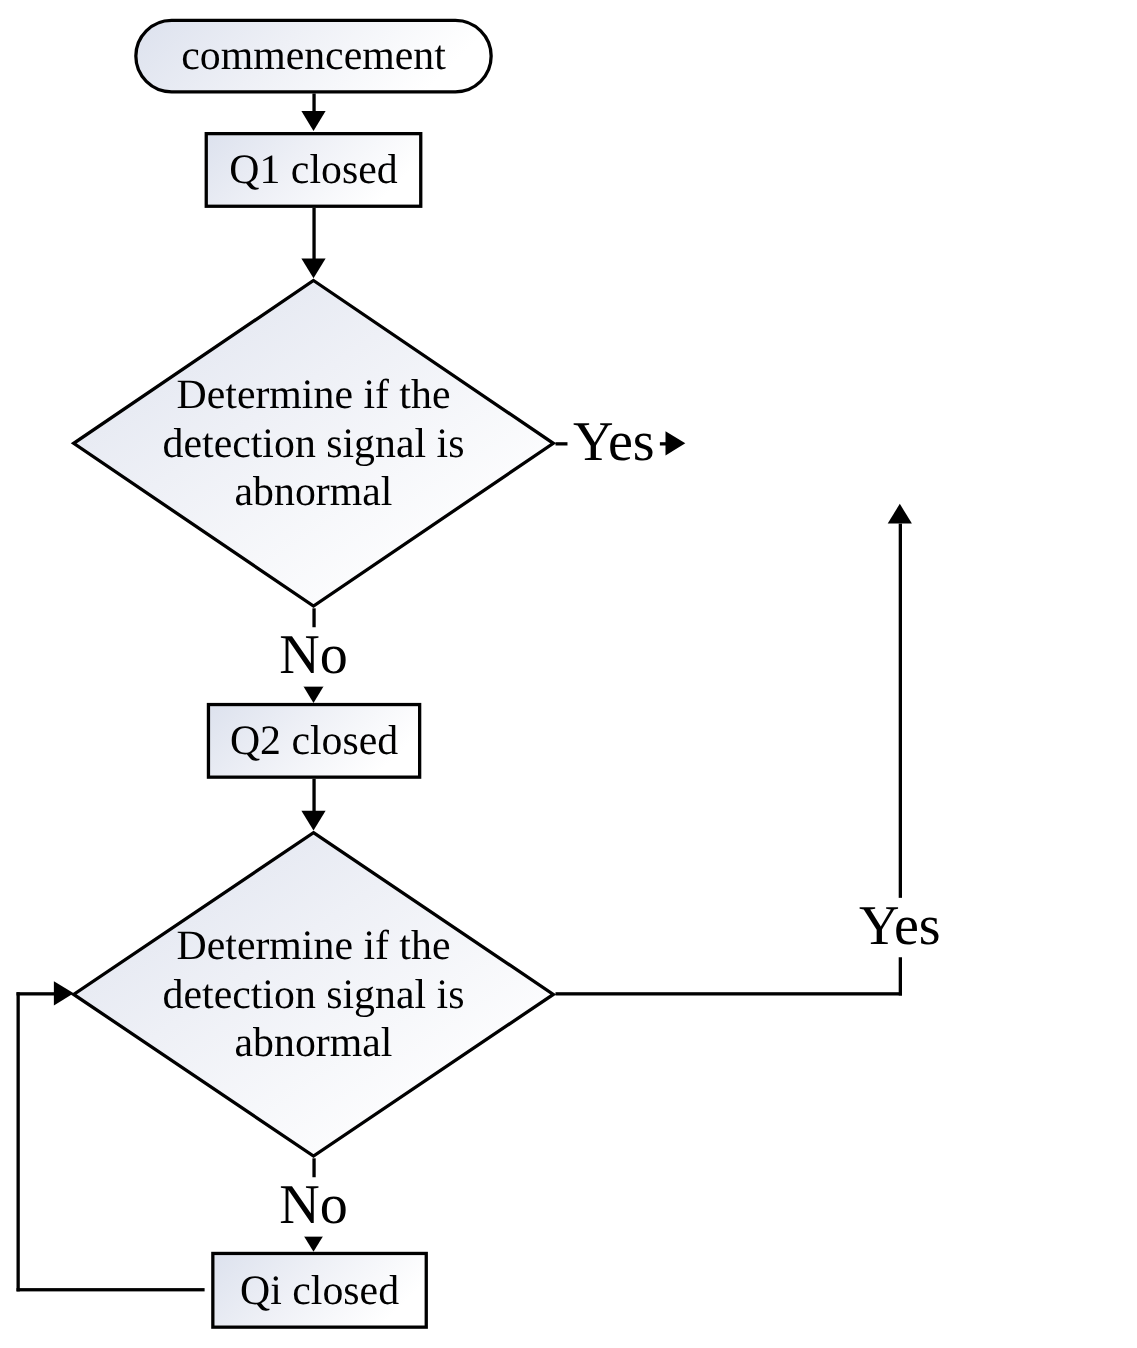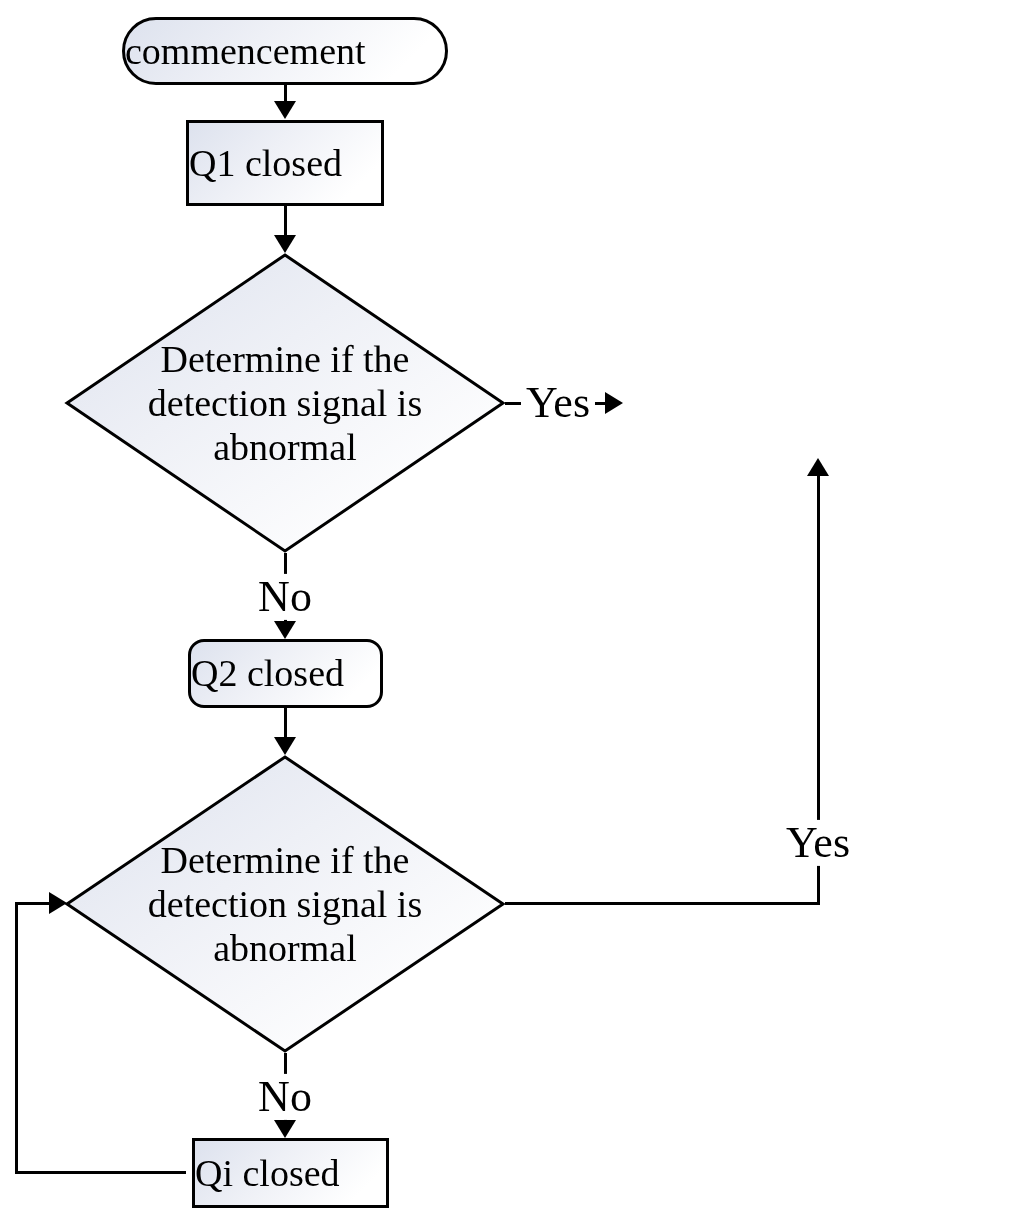--- a/index.html
+++ b/index.html
@@ -17,21 +17,21 @@
     overflow: hidden;
   }
   
   .node {
     position: absolute;
     box-sizing: border-box;
     border: 3px solid #000000;
     background: linear-gradient(135deg, #dde2ee 0%, #eef0f6 40%, #ffffff 85%);
     display: flex;
     align-items: center;
-    justify-content: flex-start;
+    justify-content: center;
     text-align: center;
     font-size: 38px;
     line-height: 1.16;
     white-space: pre-line;
   }
   .terminator { border-radius: 36px; }
   .node-interrupted { word-spacing: 0.18em; }
   
   .diamond-svg { position: absolute; overflow: visible; }
   .diamond-label {
@@ -48,21 +48,21 @@
   .arr { position: absolute; width: 0; height: 0; }
   .arr-down  { border-left: 11px solid transparent; border-right: 11px solid transparent; border-top: 18px solid #000000; }
   .arr-up    { border-left: 11px solid transparent; border-right: 11px solid transparent; border-bottom: 18px solid #000000; }
   .arr-right { border-top: 11px solid transparent; border-bottom: 11px solid transparent; border-left: 18px solid #000000; }
   
   .edge-label {
     position: absolute;
     transform: translate(-50%, -50%);
     background: #ffffff;
     padding: 0 5px;
-    font-size: 44px;
+    font-size: 51px;
     line-height: 1.05;
     white-space: nowrap;
   }
 </style>
 </head>
 <body>
 
 <div class="canvas">
 
   <svg width="0" height="0" style="position:absolute" aria-hidden="true">
@@ -107,26 +107,26 @@
   </svg>
 
   <svg class="diamond-svg" style="left:65px; top:755px;" width="440" height="298" viewBox="0 0 440 298">
     <polygon points="220,2 438,149 220,296 2,149" fill="url(#nodeGrad)" stroke="#000000" stroke-width="3"></polygon>
   </svg>
 
   <div class="node terminator" style="left:122px; top:17px; width:326px; height:68px;">
     <span>commencement</span>
   </div>
 
-  <div class="node" style="left:186px; top:120px; width:198px; height:86px;">
+  <div class="node" style="left:186px; top:120px; width:198px; height:69px;">
     <span>Q1 closed</span>
   </div>
 
 
-  <div class="node" style="left:188px; top:639px; width:195px; height:69px;border-radius:16px;">
+  <div class="node" style="left:188px; top:639px; width:195px; height:69px;">
     <span>Q2 closed</span>
   </div>
 
   <div class="node" style="left:192px; top:1138px; width:197px; height:70px;">
     <span>Qi closed</span>
   </div>
 
   <div class="diamond-label" style="left:85px; top:337px; width:400px;">Determine if the
 detection signal is
 abnormal</div>

